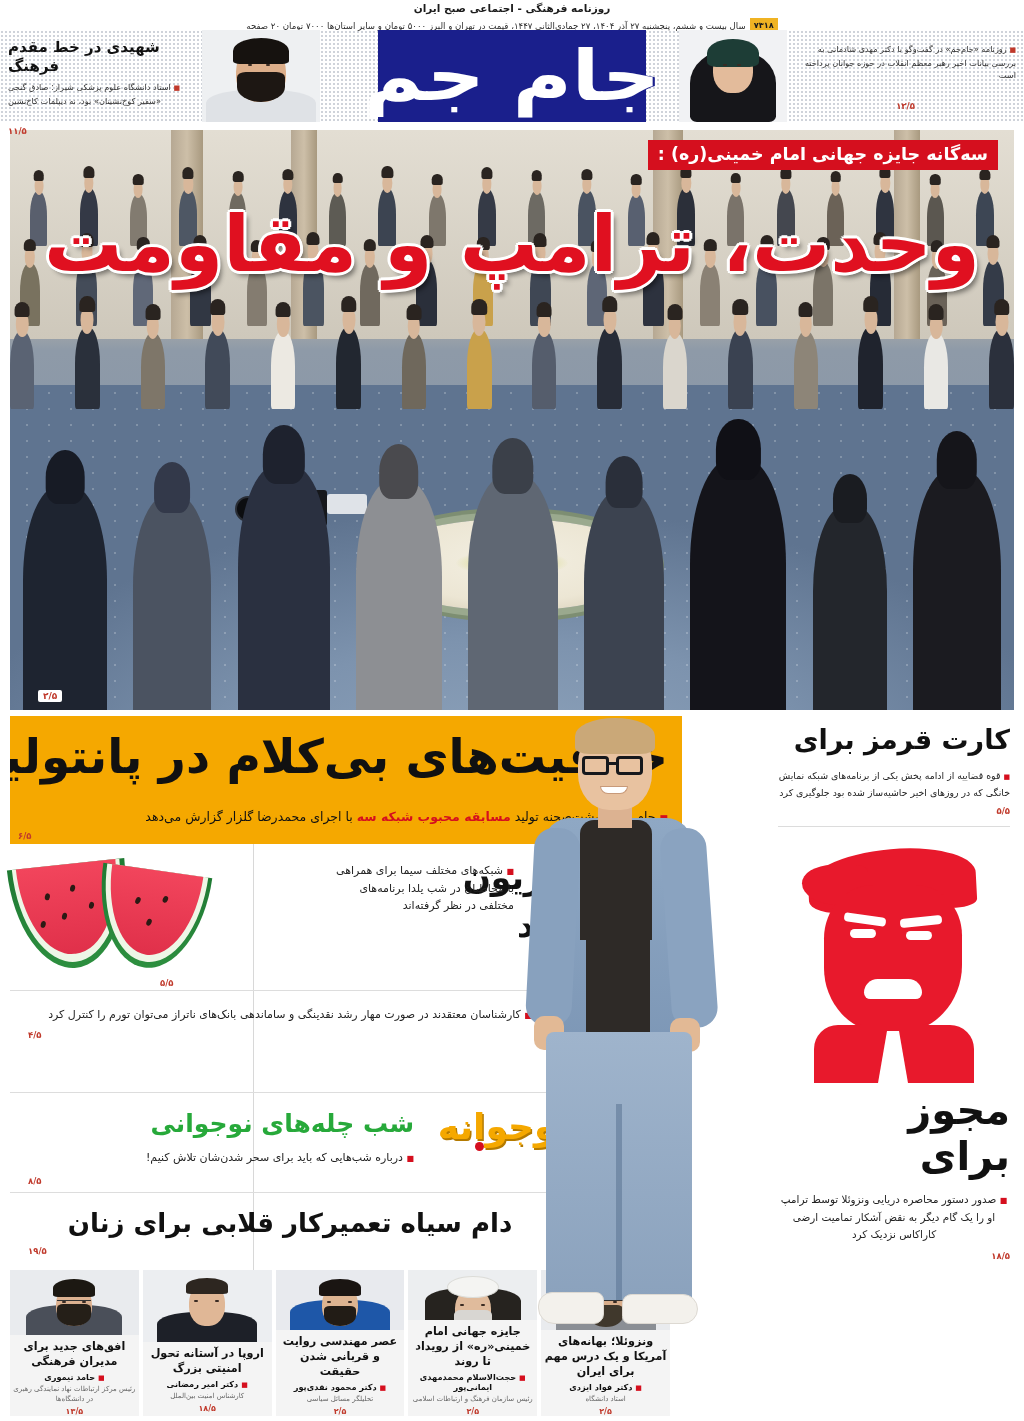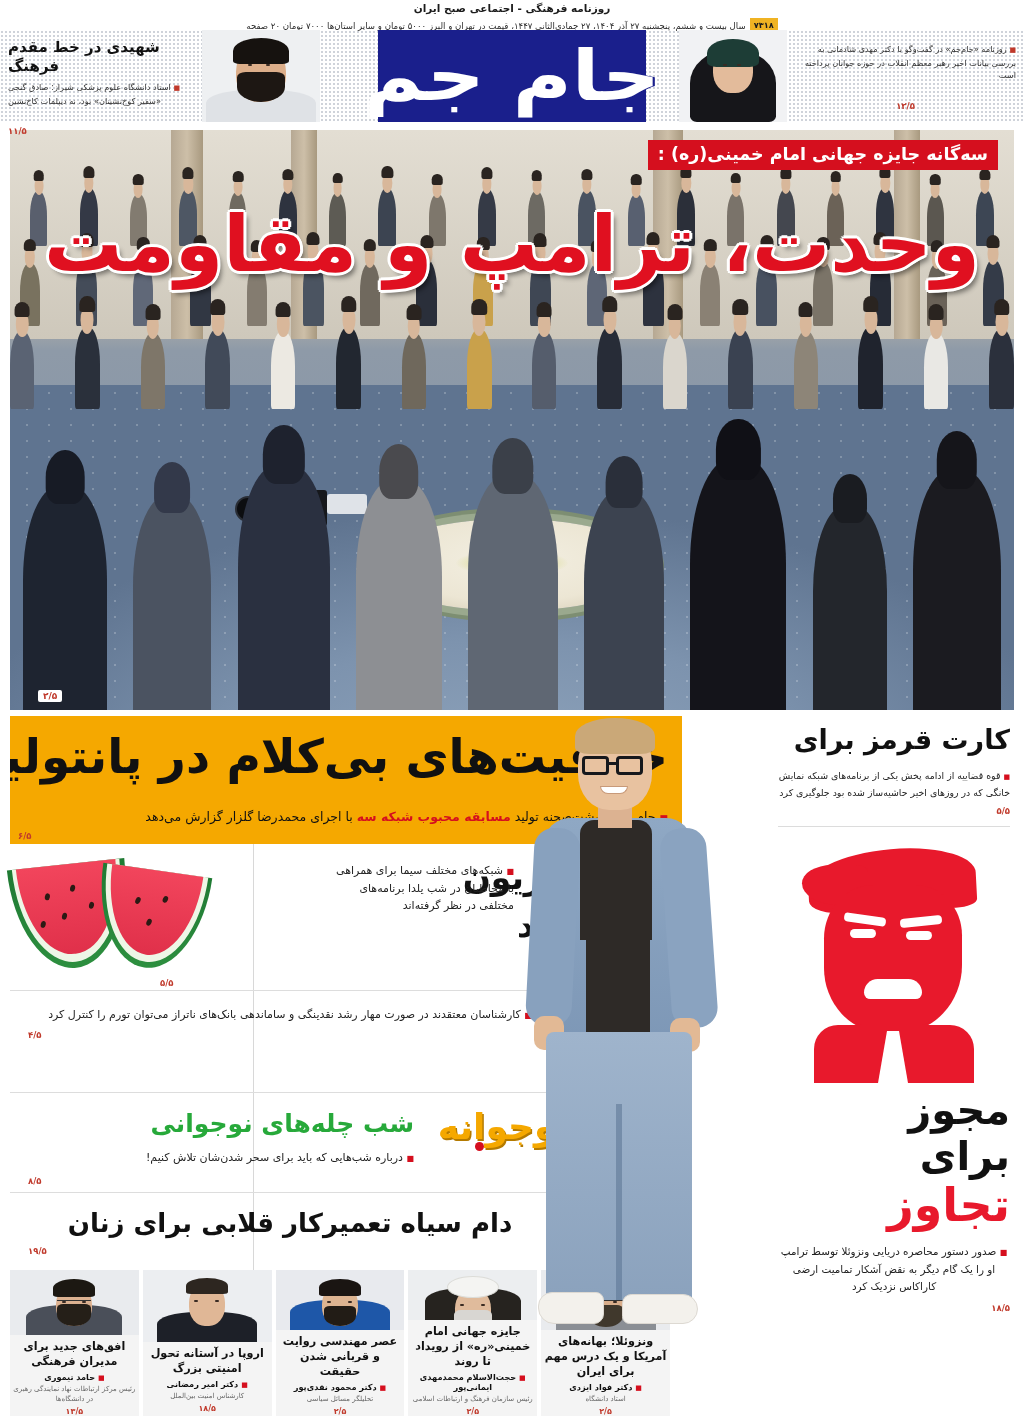--- a/index.html
+++ b/index.html
@@ -691,21 +691,20 @@
           <div class="t-eyeR"></div>
           <div class="t-mouth"></div>
           <div class="t-chin"></div>
           <div class="t-collar"></div>
           <div class="t-tie"></div>
         </div>
 
         <div class="mj-title">
           <div class="mj-l1">مجوز</div>
           <div class="mj-l2">برای</div>
-          <div class="mj-l3">تجاوز</div>
         </div>
 
         <div class="mj-sub">
           <span class="bullet">■</span>
           <span>صدور دستور محاصره دریایی ونزوئلا توسط ترامپ او را یک گام دیگر به نقض آشکار تمامیت ارضی کاراکاس نزدیک کرد</span>
         </div>
         <div class="mj-page">۱۸/۵</div>
       </div>
 
     </div>

